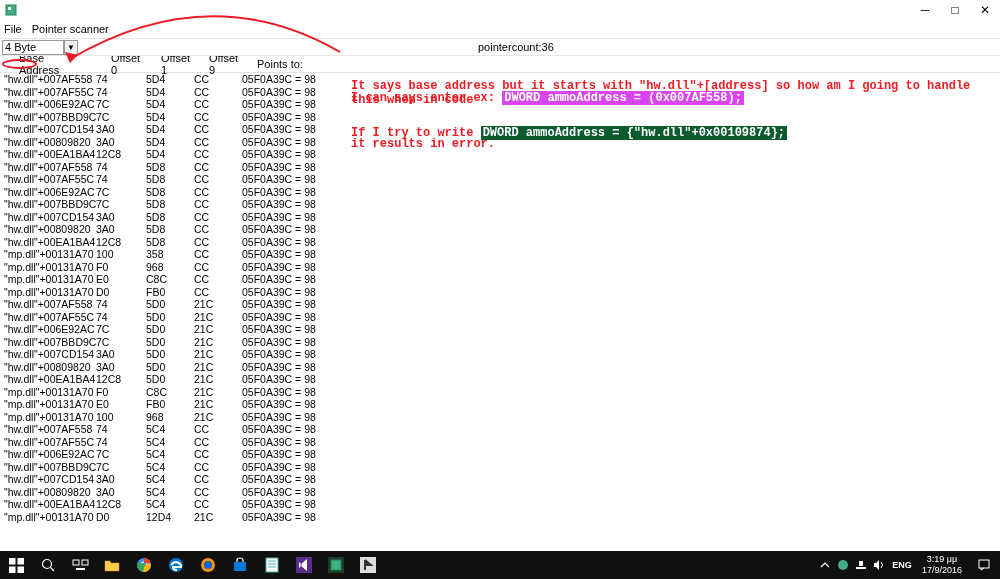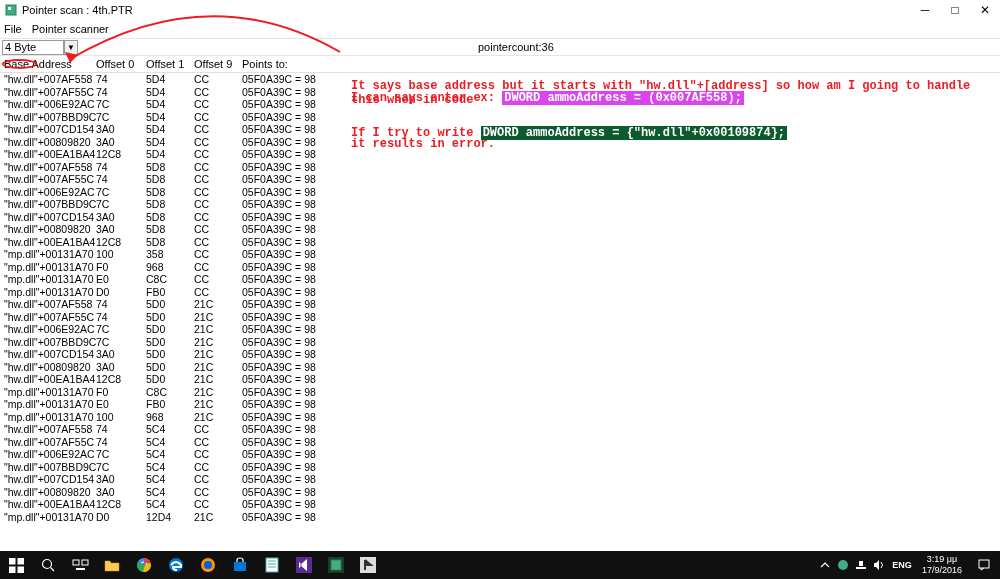--- a/index.html
+++ b/index.html
@@ -14,21 +14,21 @@
     .menu-bar { height: 18px; display: flex; align-items: center; padding: 0 4px; font-size: 11px; }
     .menu-bar span { margin-right: 10px; cursor: pointer; }
     
     .toolbar { height: 18px; display: flex; align-items: center; border-top: 1px solid #e5e5e5; border-bottom: 1px solid #e5e5e5; background: #fff; }
     .toolbar .byte-select { width: 62px; border: 1px solid #999; font-size: 11px; padding: 0 2px; height: 15px; margin-left: 2px; }
     .toolbar .dropdown-btn { width: 14px; height: 15px; border: 1px solid #999; display: inline-flex; align-items: center; justify-content: center; font-size: 8px; cursor: pointer; background: #f0f0f0; }
     .toolbar .count { margin-left: 400px; font-size: 11px; }
     
     .table-container { position: relative; height: calc(100% - 92px); overflow: hidden; }
     .table-header { display: flex; height: 17px; border-bottom: 1px solid #e0e0e0; font-size: 11px; align-items: center; background: #fff; }
-    .table-header .col { padding: 0 4px; }
+    .table-header .col { padding: 0 19px; }
     .col-base { width: 92px; }
     .col-off0 { width: 50px; }
     .col-off1 { width: 48px; }
     .col-off2 { width: 48px; }
     .col-points { width: 100px; }
     
     .table-body { overflow-y: auto; }
     .table-row { display: flex; height: 12.5px; font-size: 10.5px; align-items: center; font-family: Tahoma, sans-serif; }
     .table-row .col { padding: 0 4px; white-space: nowrap; }
     
@@ -55,21 +55,20 @@
 </head>
 <body>
 
 <div class="title-bar">
   <span class="icon">
     <svg width="14" height="14" viewBox="0 0 14 14">
         <rect x="2" y="2" width="10" height="10" fill="#4a8" stroke="#284" stroke-width="1"></rect>
         <rect x="4" y="4" width="3" height="3" fill="#fff"></rect>
       </svg>
   </span>
-  <span class="title">Pointer scan : 4th.PTR</span>
   <div class="win-controls">
     <span>─</span>
     <span>□</span>
     <span class="close">✕</span>
   </div>
 </div>
 
 <div class="menu-bar">
   <span>File</span>
   <span>Pointer scanner</span>

